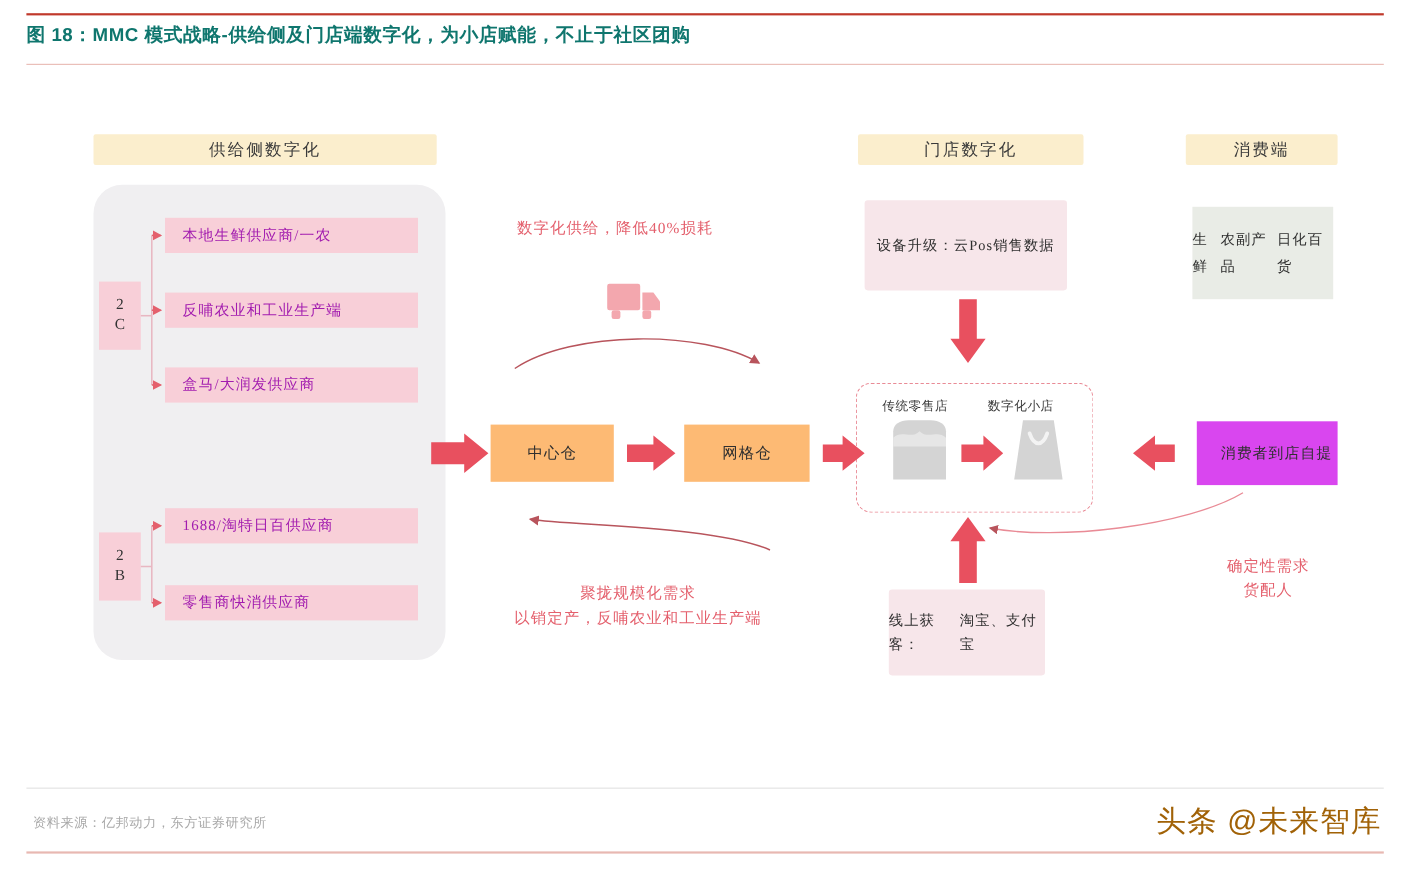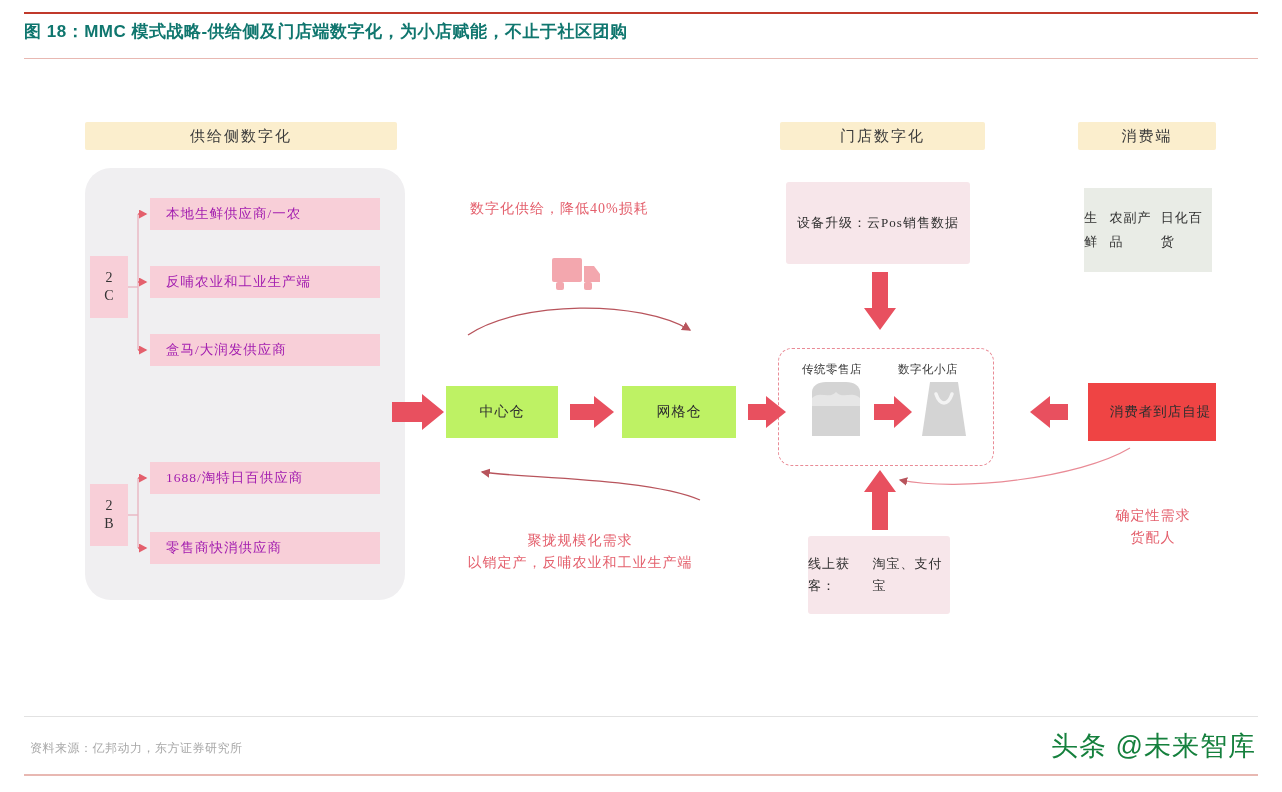--- a/index.html
+++ b/index.html
@@ -103,23 +103,23 @@
     position: absolute;
     display: flex;
     flex-direction: row;
     align-items: center;
     justify-content: center;
     box-sizing: border-box;
     color: #2f2f2f;
     letter-spacing: 1px;
     text-align: left;
   }
-  .box-pink-mid { background: #bef264; font-size: 14px; }
+  .box-pink-mid { background: #fdba74; font-size: 14px; }
   .box-pink-light { background: #f7e6ea; font-size: 13px; line-height: 22px; }
-  .box-pink-strong { background: #ef4444; font-size: 13.5px; line-height: 22px; padding-left: 17px; }
+  .box-pink-strong { background: #d946ef; font-size: 13.5px; line-height: 22px; padding-left: 17px; }
   .box-grey-green { background: #e9ece6; font-size: 13px; line-height: 24px; }
 
   
   .dashed-box {
     position: absolute;
     left: 778px;
     top: 348px;
     width: 216px;
     height: 118px;
     border: 1.4px dashed #e98b96;
@@ -170,21 +170,21 @@
     font-size: 12px;
     color: #a8a8a8;
     letter-spacing: 0.5px;
   }
   .watermark {
     position: absolute;
     right: 26px;
     top: 728px;
     font-family: "Liberation Sans", sans-serif;
     font-size: 27px;
-    color: #15803d;
+    color: #a16207;
     letter-spacing: 1px;
     white-space: nowrap;
   }
 
   svg.layer {
     position: absolute;
     left: 0;
     top: 0;
     width: 1282px;
     height: 792px;

